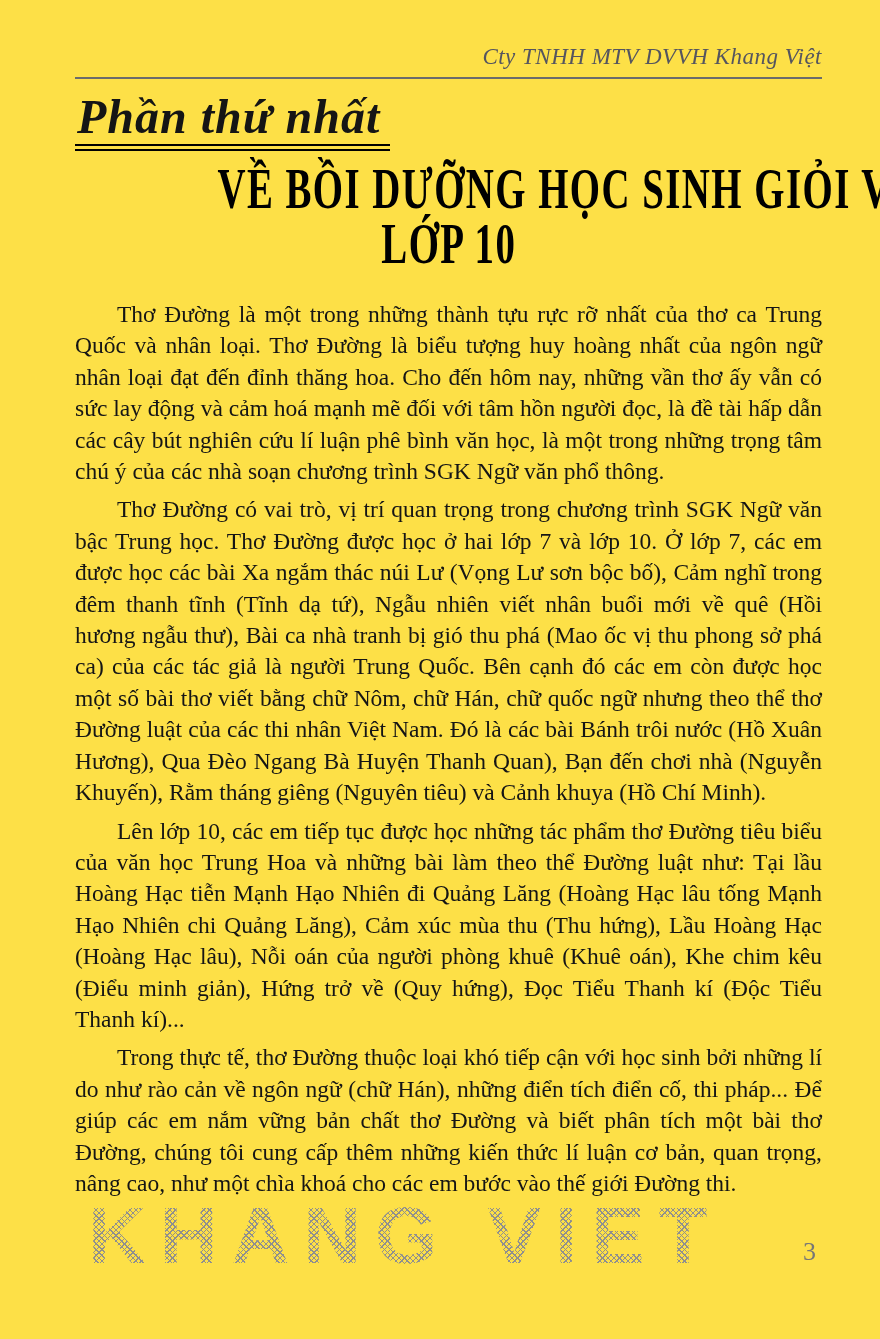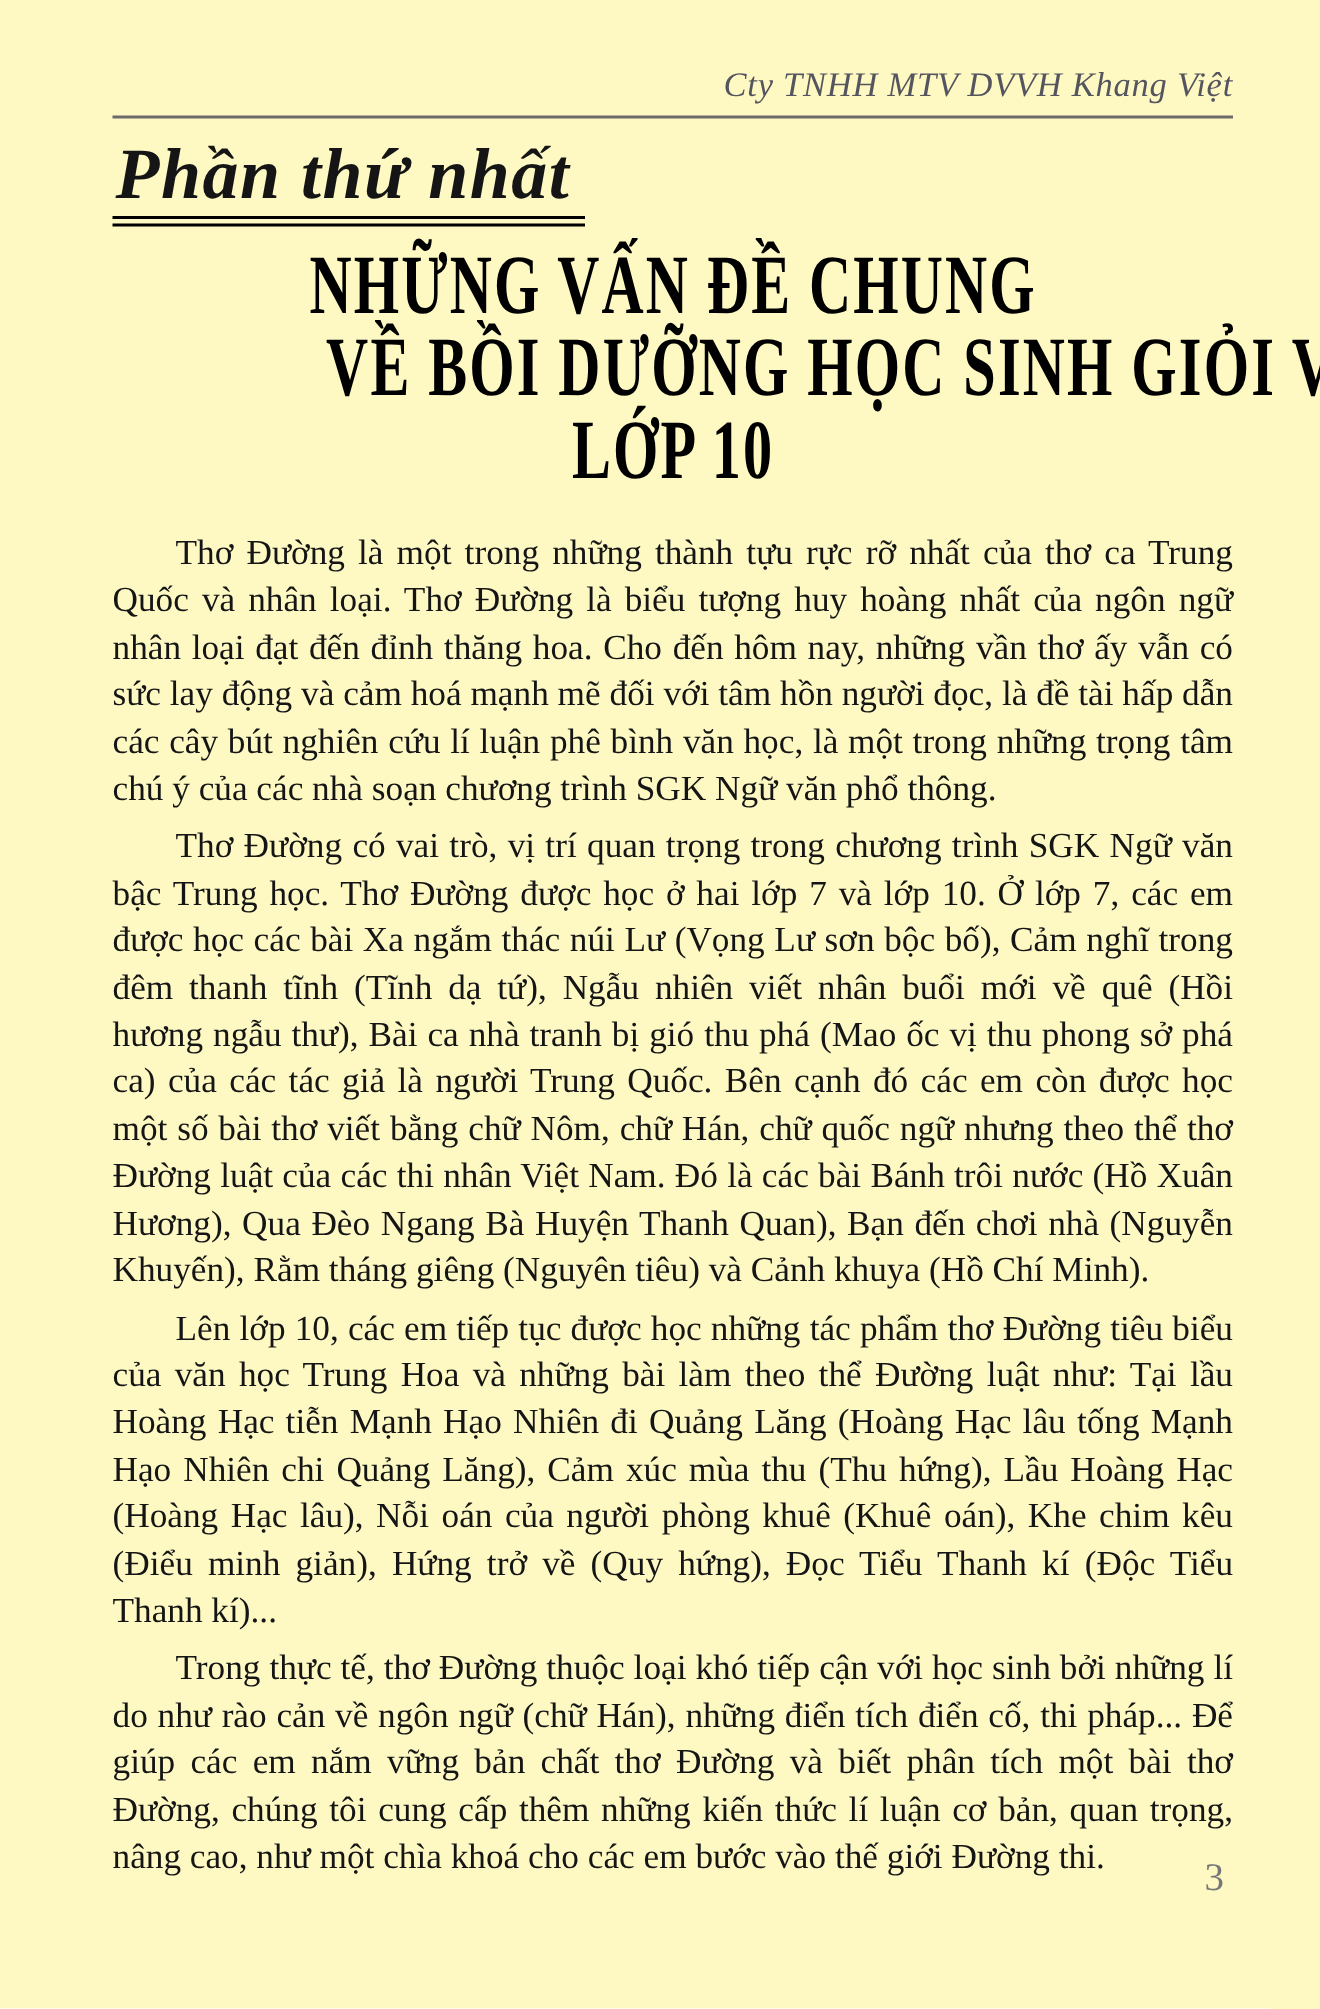--- a/index.html
+++ b/index.html
@@ -2,21 +2,21 @@
 <html style="--header-text: #55555f; --rule: #6b6b6b; --body-text: #151515; --watermark: #8f8f8f; --page-number: #777777;"><head>
 <meta charset="utf-8">
 <style>
   * { margin: 0; padding: 0; box-sizing: border-box; }
   html, body { background: #ffffff; }
 
   .page {
     position: relative;
     width: 880px;
     height: 1339px;
-    background: #fef9c3;
+    background: #fde047;
     overflow: hidden;
     padding: 44px 58px 0 75px;
     font-family: "Liberation Serif", "DejaVu Serif", serif;
     color: var(--body-text, #151515);
   }
 
   .header-company {
     text-align: right;
     font-style: italic;
     font-size: 23px;
@@ -127,29 +127,29 @@
 
   <div class="header-company">Cty TNHH MTV DVVH Khang Việt</div>
 
   <hr class="header-rule">
 
   <div class="part-label-wrap">
     <span class="part-label">Phần thứ nhất</span>
   </div>
 
   <div class="title-block">
-      <div class="title-line"><span>NHỮNG VẤN ĐỀ CHUNG</span></div>
       <div class="title-line"><span>VỀ BỒI DƯỠNG HỌC SINH GIỎI VĂN</span></div>
       <div class="title-line"><span>LỚP 10</span></div>
     </div>
 
 
   <div class="body-text">
       <p><span>Thơ Đường là một trong những thành tựu rực rỡ nhất của thơ ca Trung Quốc và nhân loại. Thơ Đường là biểu tượng huy hoàng nhất của ngôn ngữ nhân loại đạt đến đỉnh thăng hoa. Cho đến hôm nay, những vần thơ ấy vẫn có sức lay động và cảm hoá mạnh mẽ đối với tâm hồn người đọc, là đề tài hấp dẫn các cây bút nghiên cứu lí luận phê bình văn học, là một trong những trọng tâm chú ý của các nhà soạn chương trình SGK Ngữ văn phổ thông.</span></p>
       <p><span>Thơ Đường có vai trò, vị trí quan trọng trong chương trình SGK Ngữ văn bậc Trung học. Thơ Đường được học ở hai lớp 7 và lớp 10. Ở lớp 7, các em được học các bài </span><span class="it">Xa ngắm thác núi Lư (</span><span>Vọng Lư sơn bộc bố), </span><span class="it">Cảm nghĩ trong đêm thanh tĩnh</span><span> (Tĩnh dạ tứ), </span><span class="it">Ngẫu nhiên viết nhân buổi mới về quê (</span><span>Hồi hương ngẫu thư), </span><span class="it">Bài ca nhà tranh bị gió thu phá (</span><span>Mao ốc vị thu phong sở phá ca</span><span class="it">) </span><span>của các tác giả là người Trung Quốc. Bên cạnh đó các em còn được học một số bài thơ viết bằng chữ Nôm, chữ Hán, chữ quốc ngữ nhưng theo thể thơ Đường luật của các thi nhân Việt Nam. Đó là các bài </span><span class="it">Bánh trôi nước</span><span> (Hồ Xuân Hương), </span><span class="it">Qua Đèo Ngang</span><span> Bà Huyện Thanh Quan</span><span class="it">), Bạn đến chơi nhà (</span><span>Nguyễn Khuyến</span><span class="it">), Rằm tháng giêng (Nguyên tiêu) và Cảnh khuya (</span><span>Hồ Chí Minh</span><span class="it">).</span></p>
       <p><span>Lên lớp 10, các em tiếp tục được học những tác phẩm thơ Đường tiêu biểu của văn học Trung Hoa và những bài làm theo thể Đường luật như: Tại lầu Hoàng Hạc tiễn Mạnh Hạo Nhiên đi Quảng Lăng </span><span class="it">(Hoàng Hạc lâu tống Mạnh Hạo Nhiên chi Quảng Lăng)</span><span>, Cảm xúc mùa thu </span><span class="it">(Thu hứng</span><span>), Lầu Hoàng Hạc </span><span class="it">(Hoàng Hạc lâu)</span><span>, Nỗi oán của người phòng khuê </span><span class="it">(Khuê oán)</span><span>, Khe chim kêu </span><span class="it">(Điểu minh giản)</span><span>, Hứng trở về </span><span class="it">(Quy hứng)</span><span>, Đọc Tiểu Thanh kí </span><span class="it">(Độc Tiểu Thanh kí)</span><span>...</span></p>
       <p><span>Trong thực tế, thơ Đường thuộc loại khó tiếp cận với học sinh bởi những lí do như rào cản về ngôn ngữ (chữ Hán), những điển tích điển cố, thi pháp... Để giúp các em nắm vững bản chất thơ Đường và biết phân tích một bài thơ Đường, chúng tôi cung cấp thêm những kiến thức lí luận cơ bản, quan trọng, nâng cao, như một chìa khoá cho các em bước vào thế giới Đường thi.</span></p>
     </div>
 
+  <div class="watermark">KHANG VIET</div>
 
   <div class="page-number">3</div>
 
 </div>
 
 </body></html>

